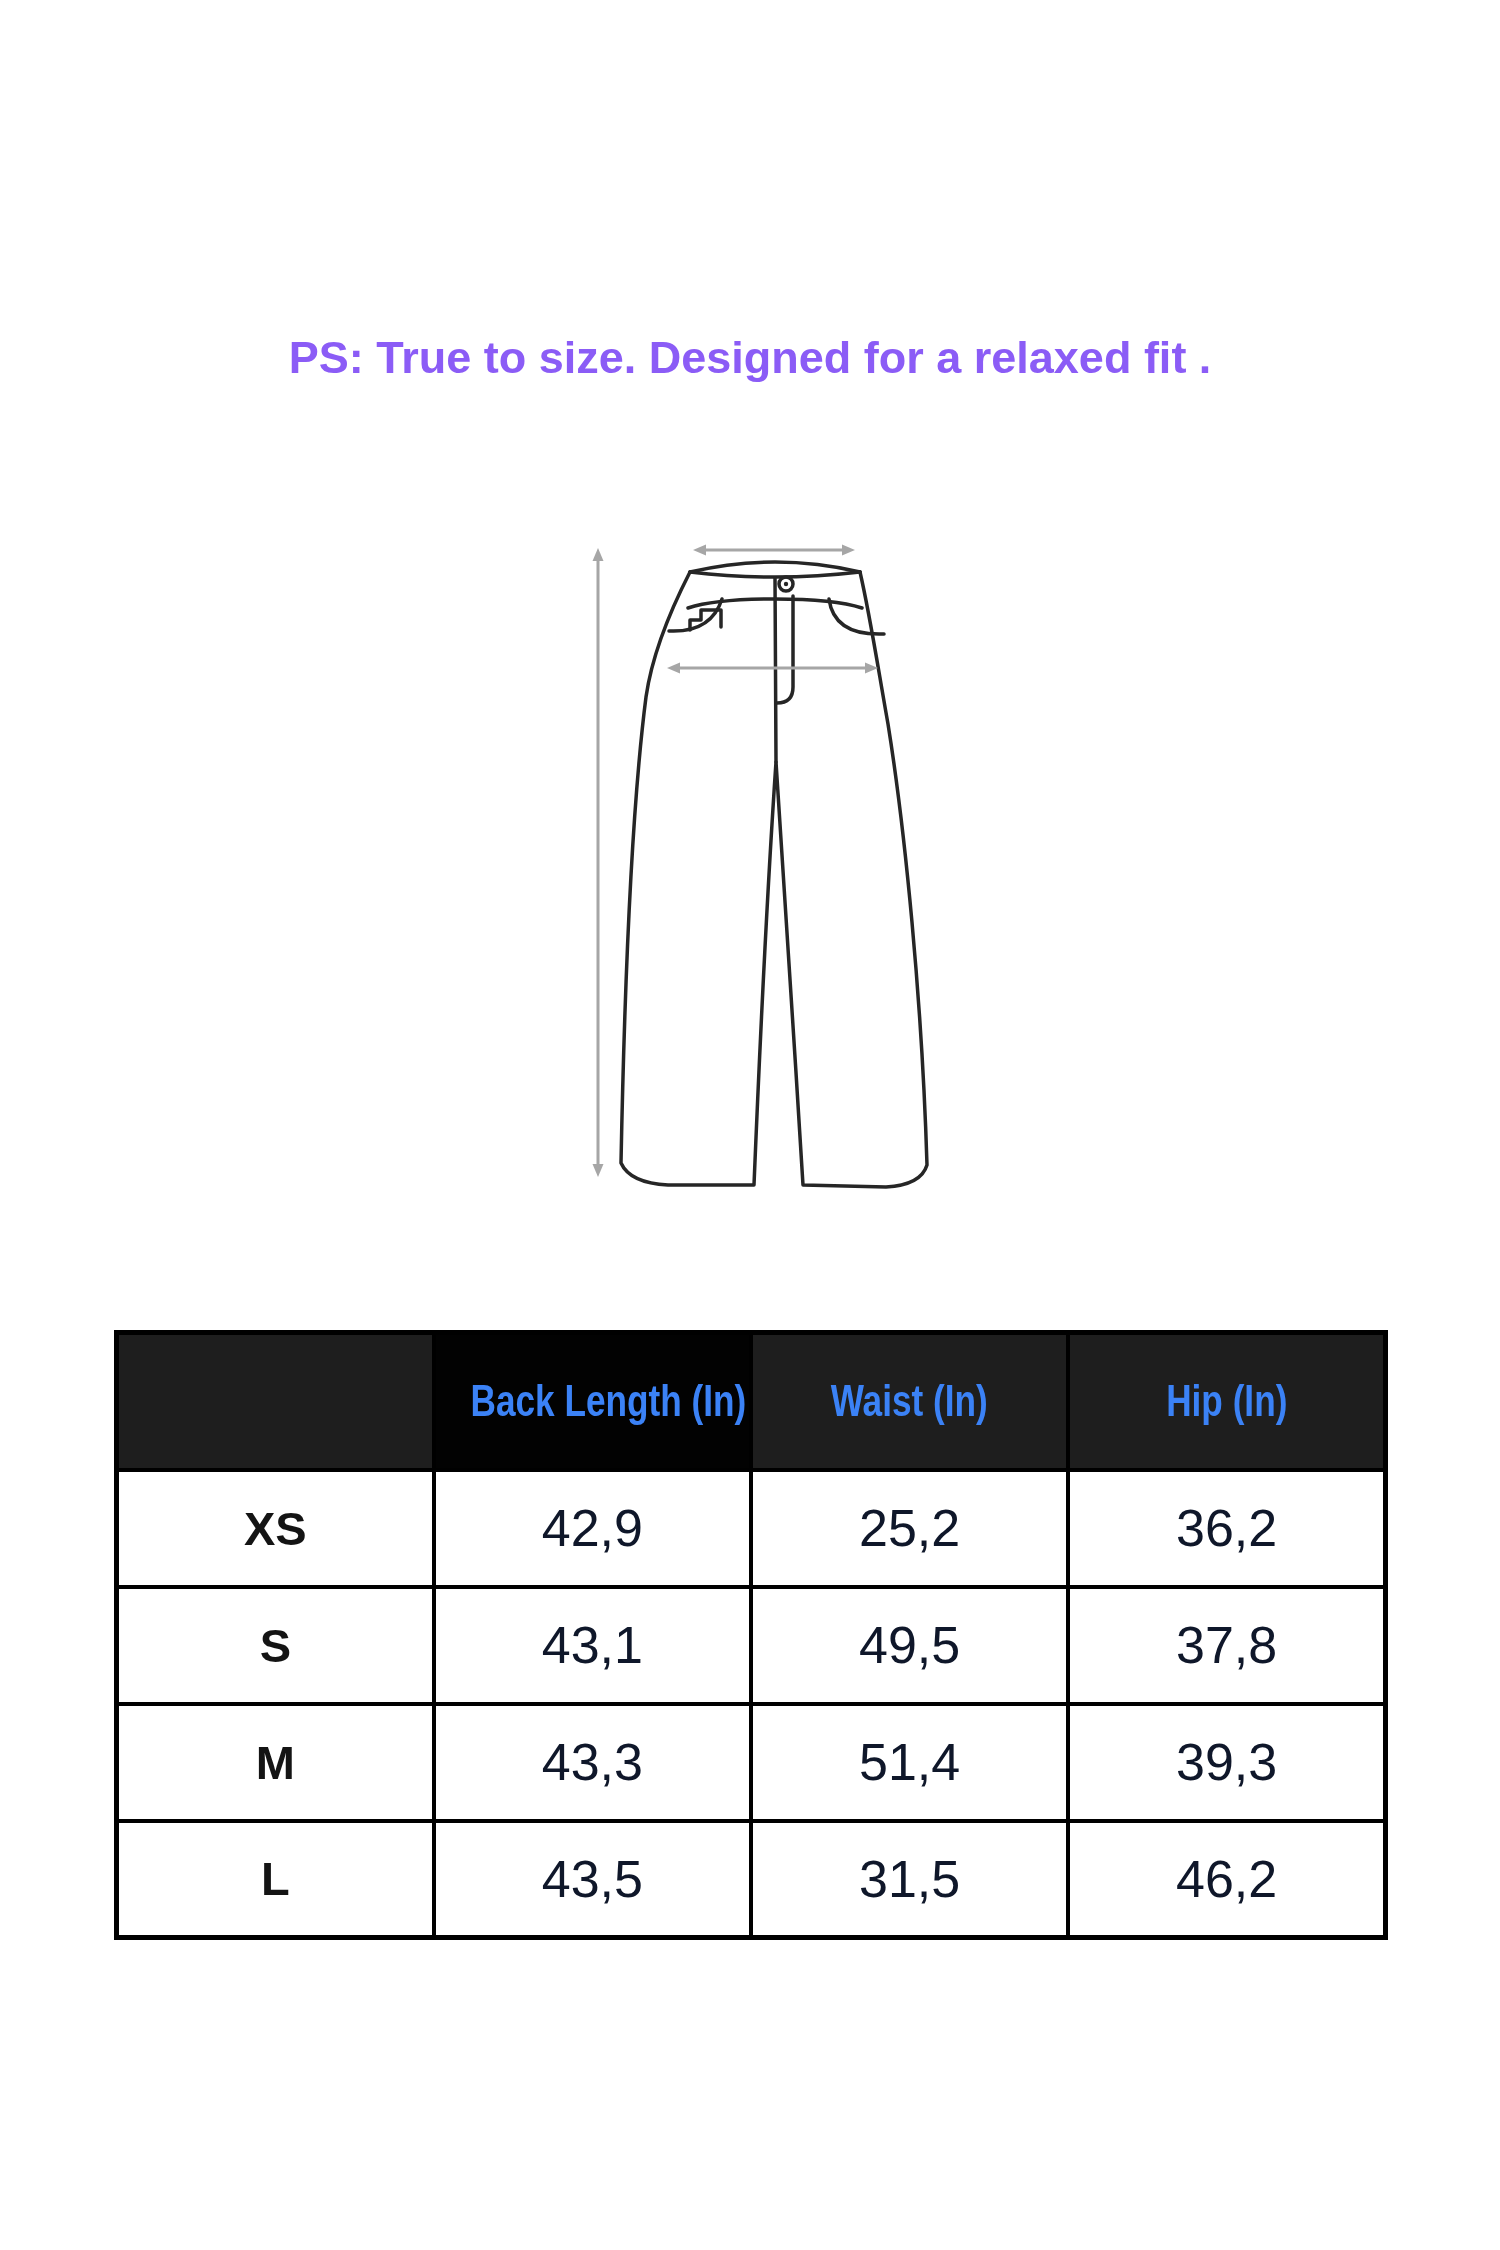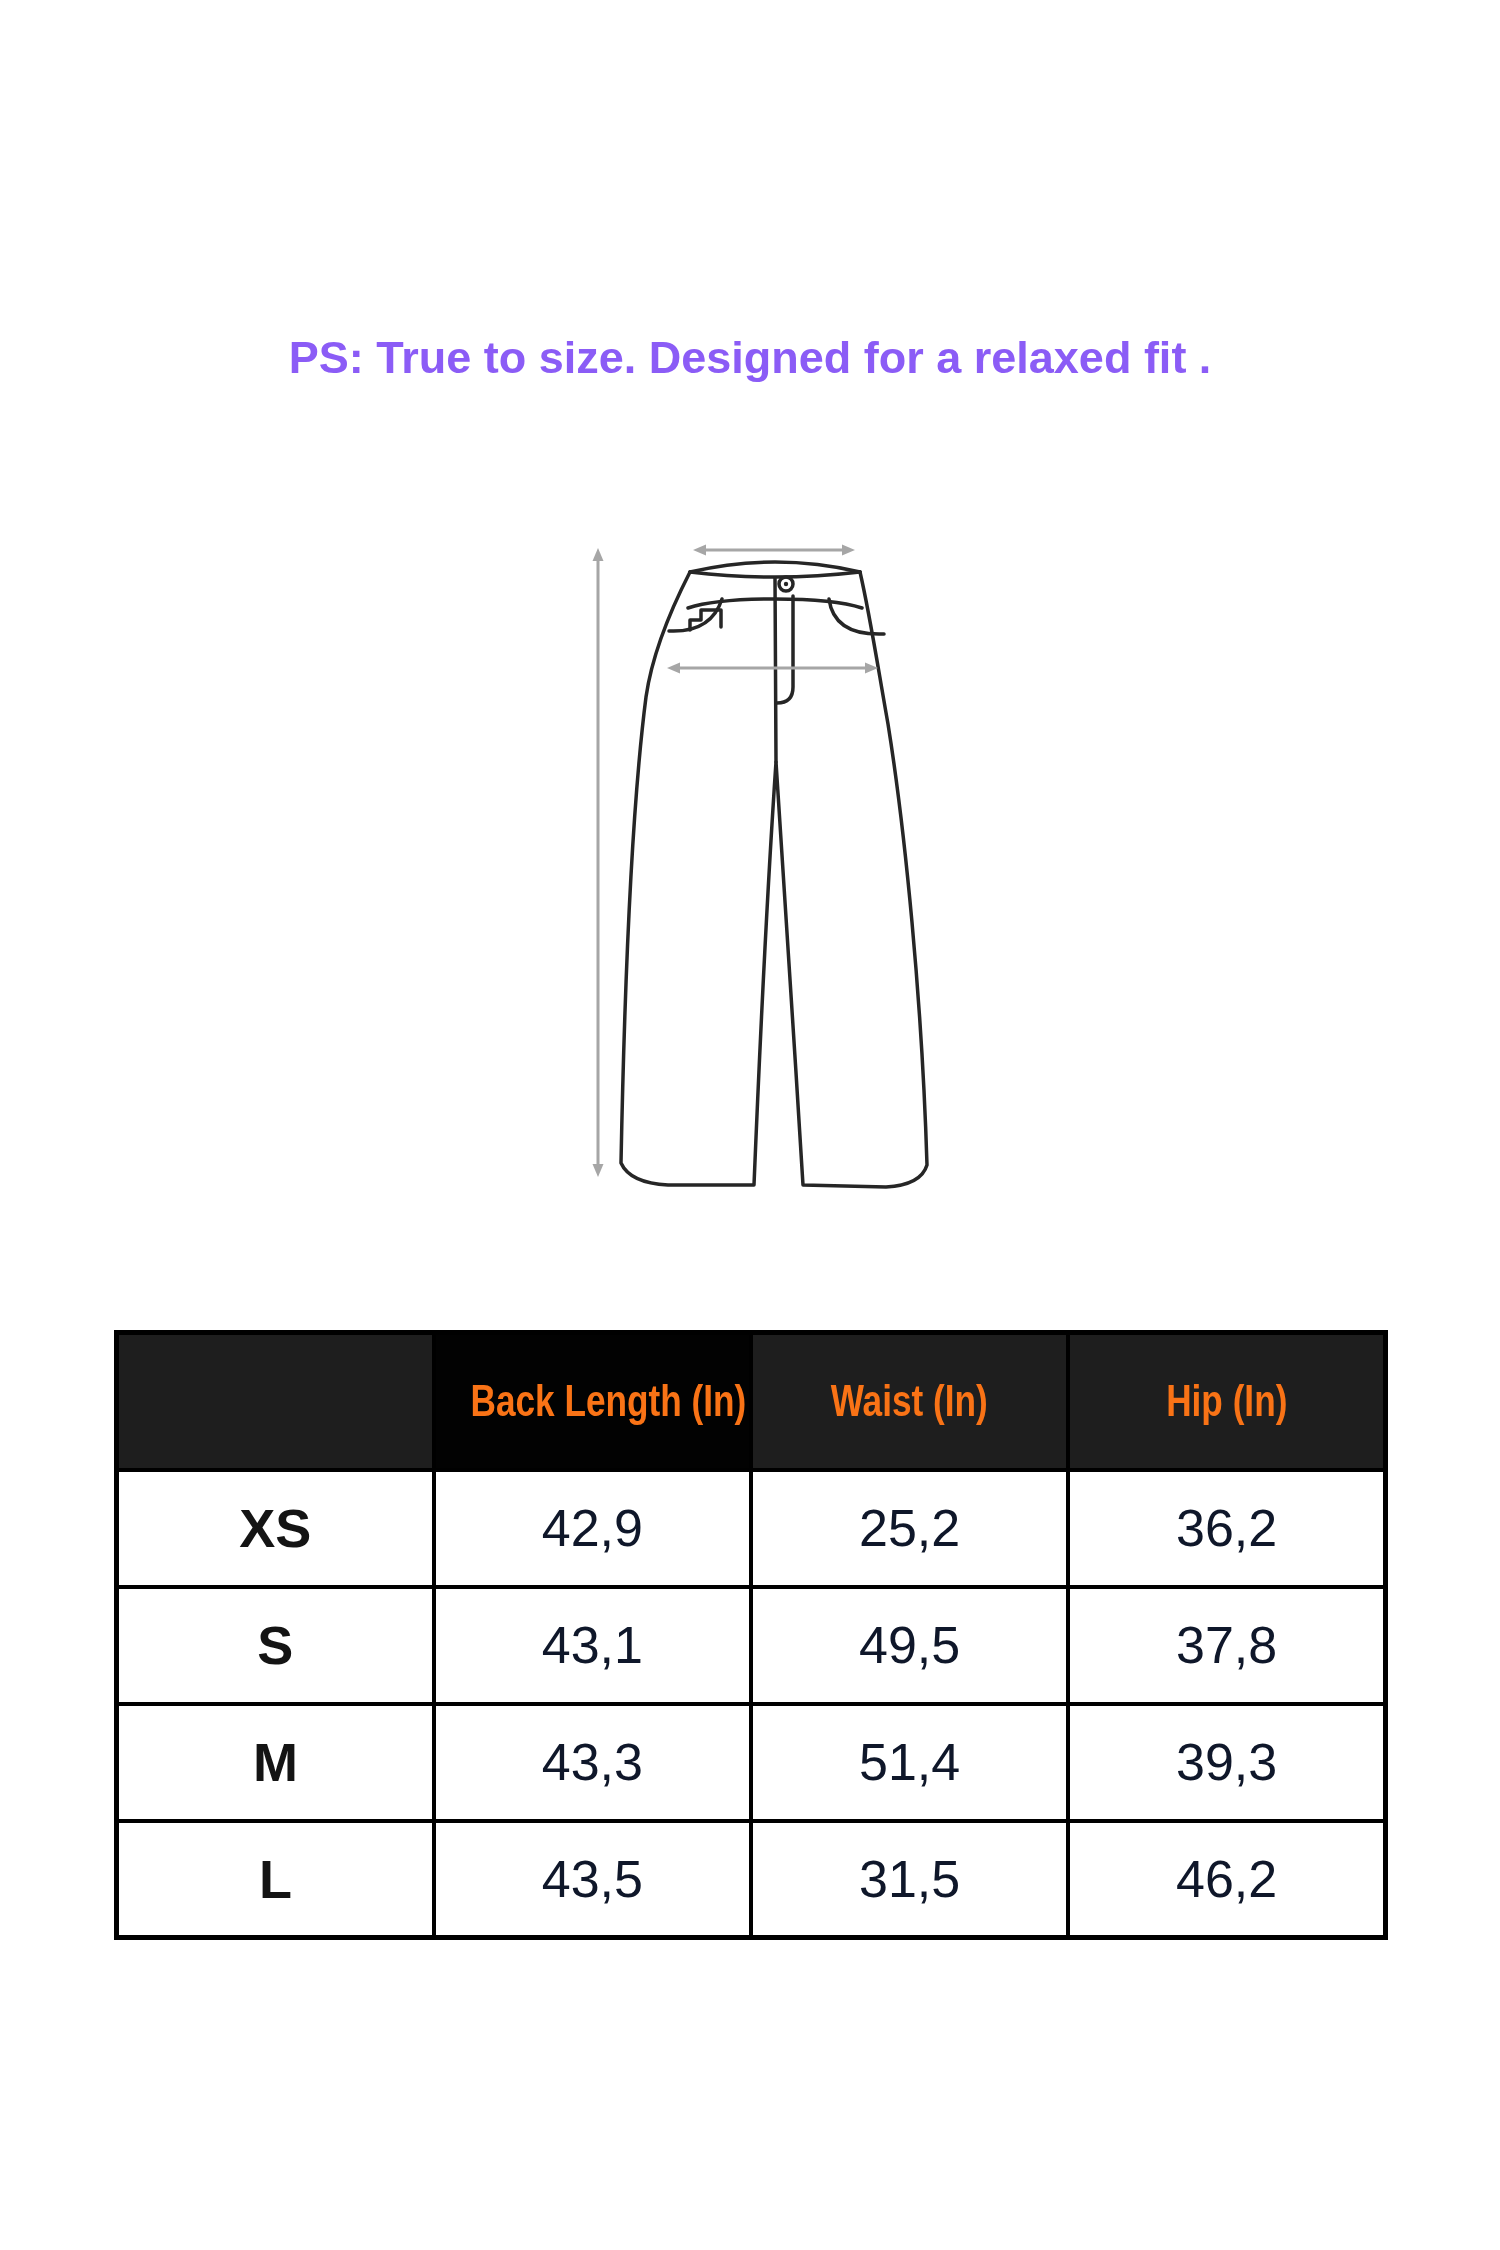--- a/index.html
+++ b/index.html
@@ -45,34 +45,34 @@
     border: 4px solid #000000;
     text-align: center;
     vertical-align: middle;
     padding: 0;
     overflow: hidden;
   }
   .size-chart thead tr { height: 137px; }
   .size-chart tbody tr { height: 117px; }
   .size-chart thead th {
     background: #1e1e1e;
-    color: #f97316;
+    color: #3b82f6;
     font-size: 44px;
     font-weight: 700;
   }
   .size-chart thead th.hl { background: #020202; }
   .size-chart thead th .cond {
     display: inline-block;
     transform: scaleX(0.8);
     transform-origin: center;
     white-space: nowrap;
   }
   .size-chart td.size-label {
     font-weight: 700;
-    font-size: 54px;
+    font-size: 47px;
     color: #141414;
   }
   .size-chart td.val {
     font-weight: 400;
     font-size: 52px;
     color: #0f172a;
   }
 </style>
 </head>
 <body>

